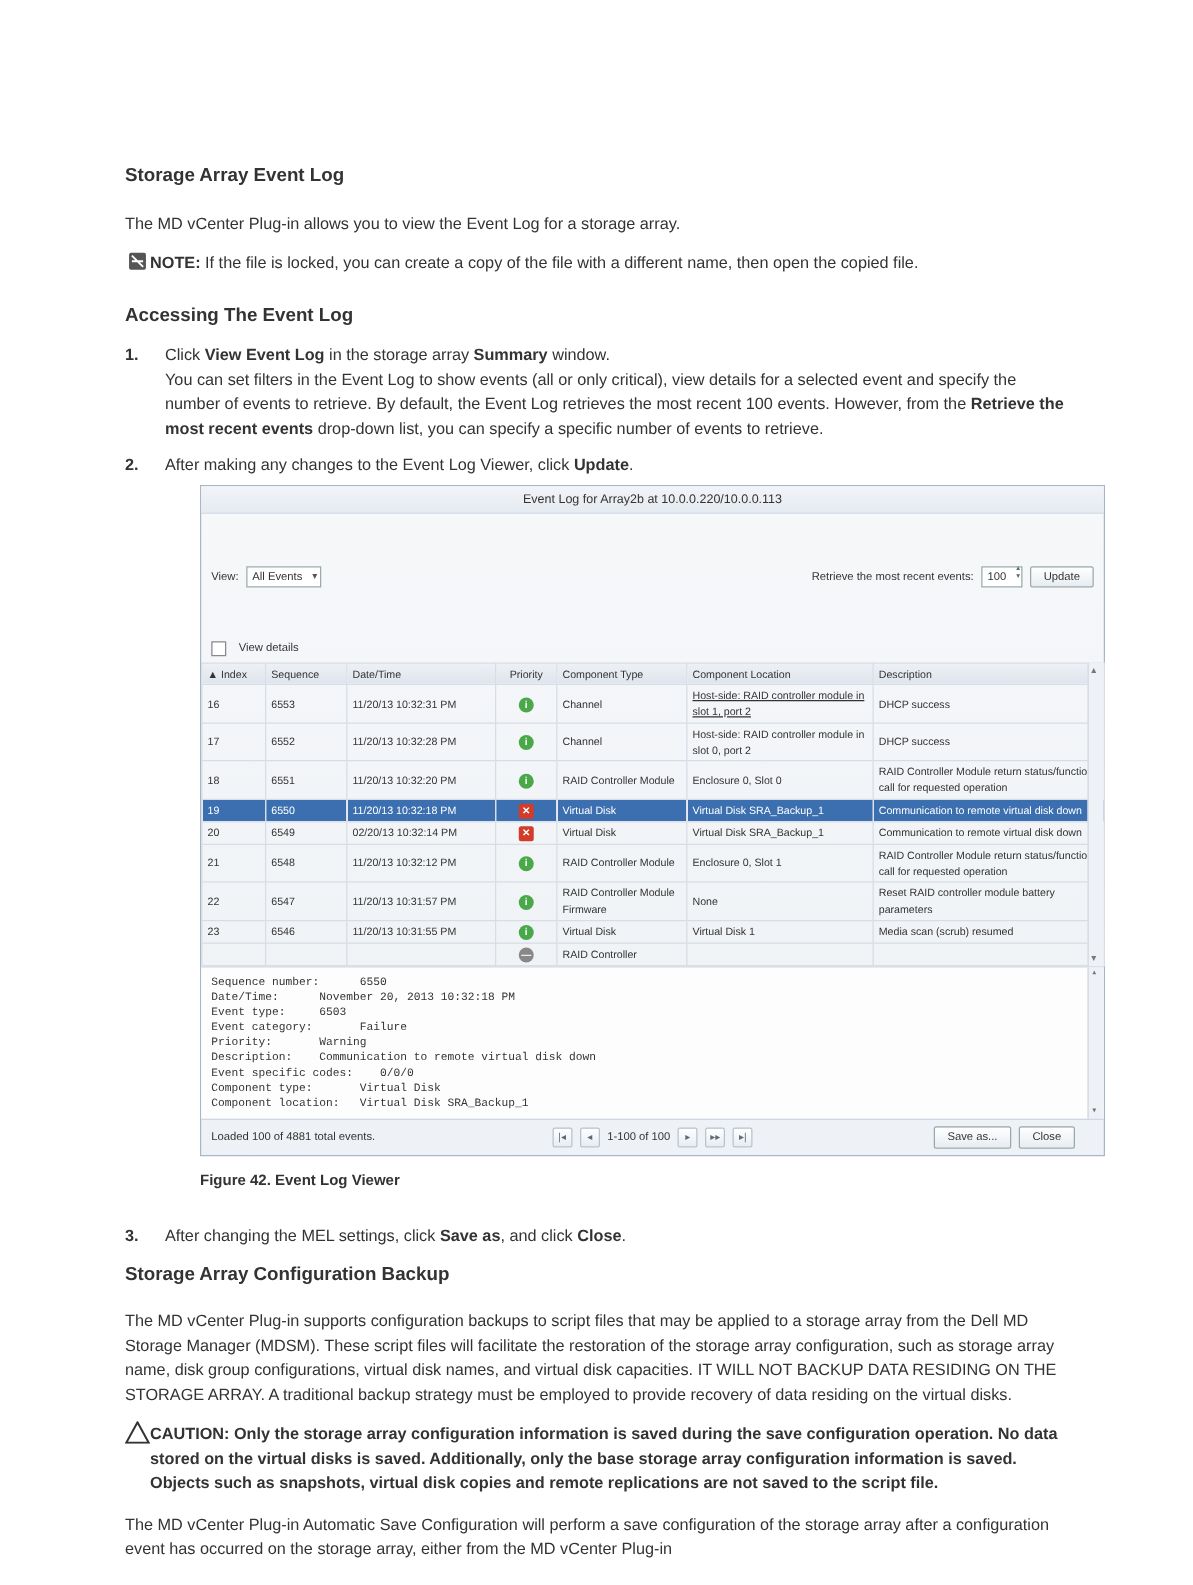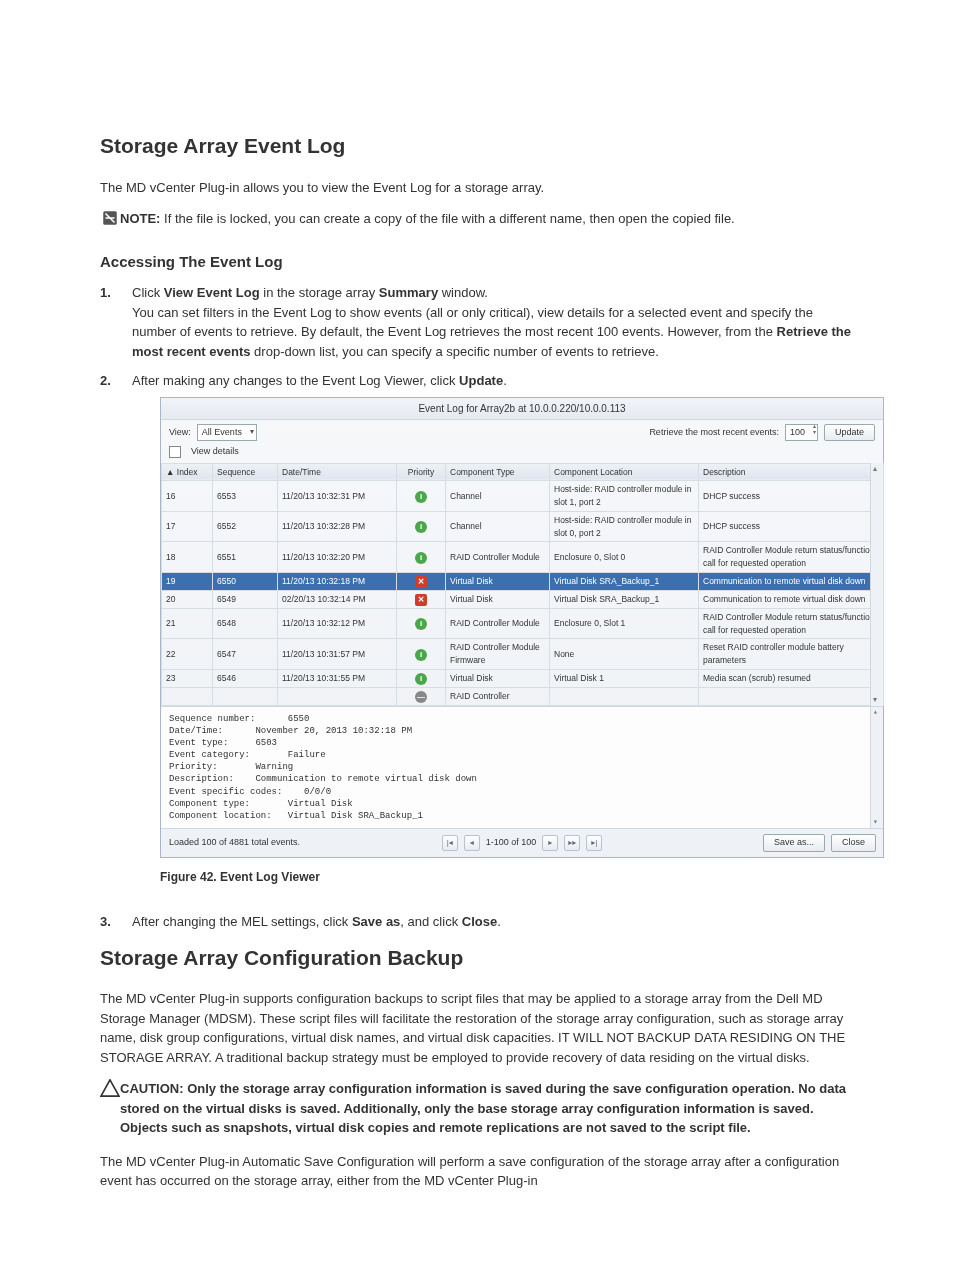--- a/index.html
+++ b/index.html
@@ -10,21 +10,21 @@
     color: #333;
     font-size: 13px;
     line-height: 1.5;
   }
   .page {
     width: 754px;
     margin: 0 auto;
     padding: 130px 100px 80px 100px;
   }
   h2 {
-    font-size: 21px;
+    font-size: 15px;
     font-weight: bold;
     margin: 0 0 16px 0;
     color: #333;
   }
   h3 {
     font-size: 15px;
     font-weight: bold;
     margin: 22px 0 8px 0;
     color: #333;
   }
@@ -82,20 +82,21 @@
     font-size: 10px;
     padding: 3px 0;
     border-bottom: 1px solid #cfd8e2;
     background: linear-gradient(#f1f4f8,#e6ebf1);
   }
   .shot-bar {
     display: flex;
     align-items: center;
     padding: 4px 8px;
     gap: 6px;
+    margin-top: 38px;
   }
   .shot-bar .grow { flex:1; }
   .sel {
     display:inline-block;
     border:1px solid #9aa;
     background:#fff;
     padding:1px 14px 1px 4px;
     font-size:9px;
     position:relative;
   }
@@ -172,21 +173,21 @@
     white-space:pre;
     position:relative;
   }
   .details-scroll { position:absolute;right:0;top:0;bottom:0;width:12px;background:#eef1f5;border-left:1px solid #cfd8e2;}
   .details-scroll::before{content:"▴";position:absolute;top:0;left:2px;font-size:8px;color:#777;}
   .details-scroll::after{content:"▾";position:absolute;bottom:0;left:2px;font-size:8px;color:#777;}
   .pager {
     display:flex;align-items:center;justify-content:center;gap:6px;padding:6px;border-top:1px solid #cfd8e2;position:relative;
   }
   .pager .left {position:absolute;left:8px;}
-  .pager .right {position:absolute;right:7px;display:flex;gap:6px;}
+  .pager .right {position:absolute;right:23px;display:flex;gap:6px;}
   .pgbtn {
     width:14px;height:14px;border:1px solid #b9c3cf;background:linear-gradient(#fff,#e7ecf2);border-radius:2px;display:inline-flex;align-items:center;justify-content:center;font-size:8px;color:#667;
   }
   .c-idx{width:42px;} .c-seq{width:56px;margin-left:18px;} .c-dt{width:110px;} .c-pri{width:40px;text-align:center;} .c-ct{width:95px;} .c-cl{width:140px;} .c-desc{}
   .last-row .gc { white-space: normal; }
 </style>
 </head>
 <body>
 
 <div class="page">
@@ -247,21 +248,21 @@
                 <div class="gc c-cl">Component Location</div>
                 <div class="gc c-desc">Description</div>
               </div>
 
             <div class="gr">
                   <div class="gc c-idx">16</div>
                   <div class="gc c-seq">6553</div>
                   <div class="gc c-dt">11/20/13 10:32:31 PM</div>
                   <div class="gc c-pri" style="white-space: normal;"><span class="pri-info">i</span></div>
                   <div class="gc c-ct" style="white-space: normal;">Channel</div>
-                  <div class="gc c-cl" style="white-space: normal;">Host-side: RAID controller module in slot 1, port 2</div>
+                  <div class="gc c-cl" style="white-space: normal; text-decoration: underline;">Host-side: RAID controller module in slot 1, port 2</div>
                   <div class="gc c-desc" style="white-space: normal;">DHCP success</div>
                 </div>
                 <div class="gr">
                   <div class="gc c-idx">17</div>
                   <div class="gc c-seq">6552</div>
                   <div class="gc c-dt">11/20/13 10:32:28 PM</div>
                   <div class="gc c-pri" style="white-space: normal;"><span class="pri-info">i</span></div>
                   <div class="gc c-ct" style="white-space: normal;">Channel</div>
                   <div class="gc c-cl" style="white-space: normal;">Host-side: RAID controller module in slot 0, port 2</div>
                   <div class="gc c-desc" style="white-space: normal;">DHCP success</div>

